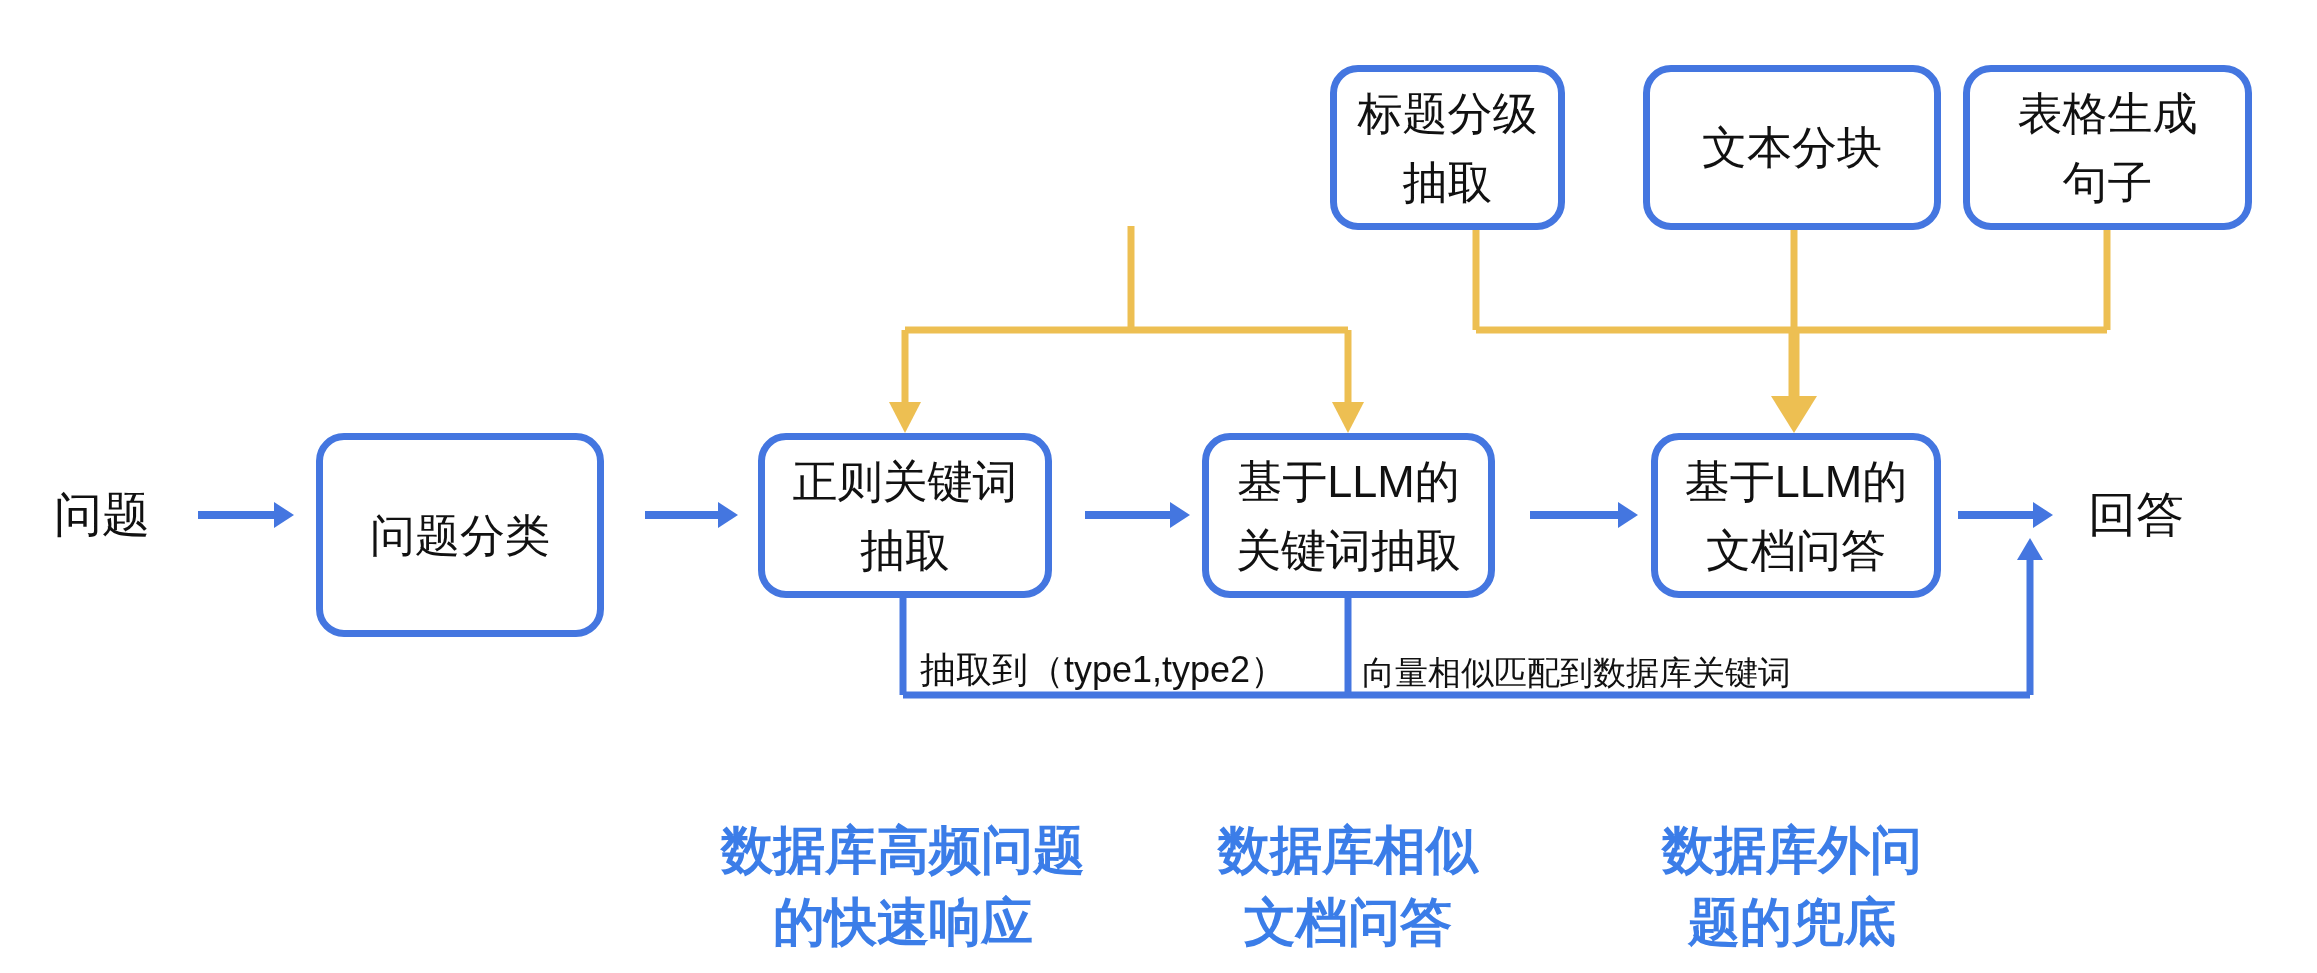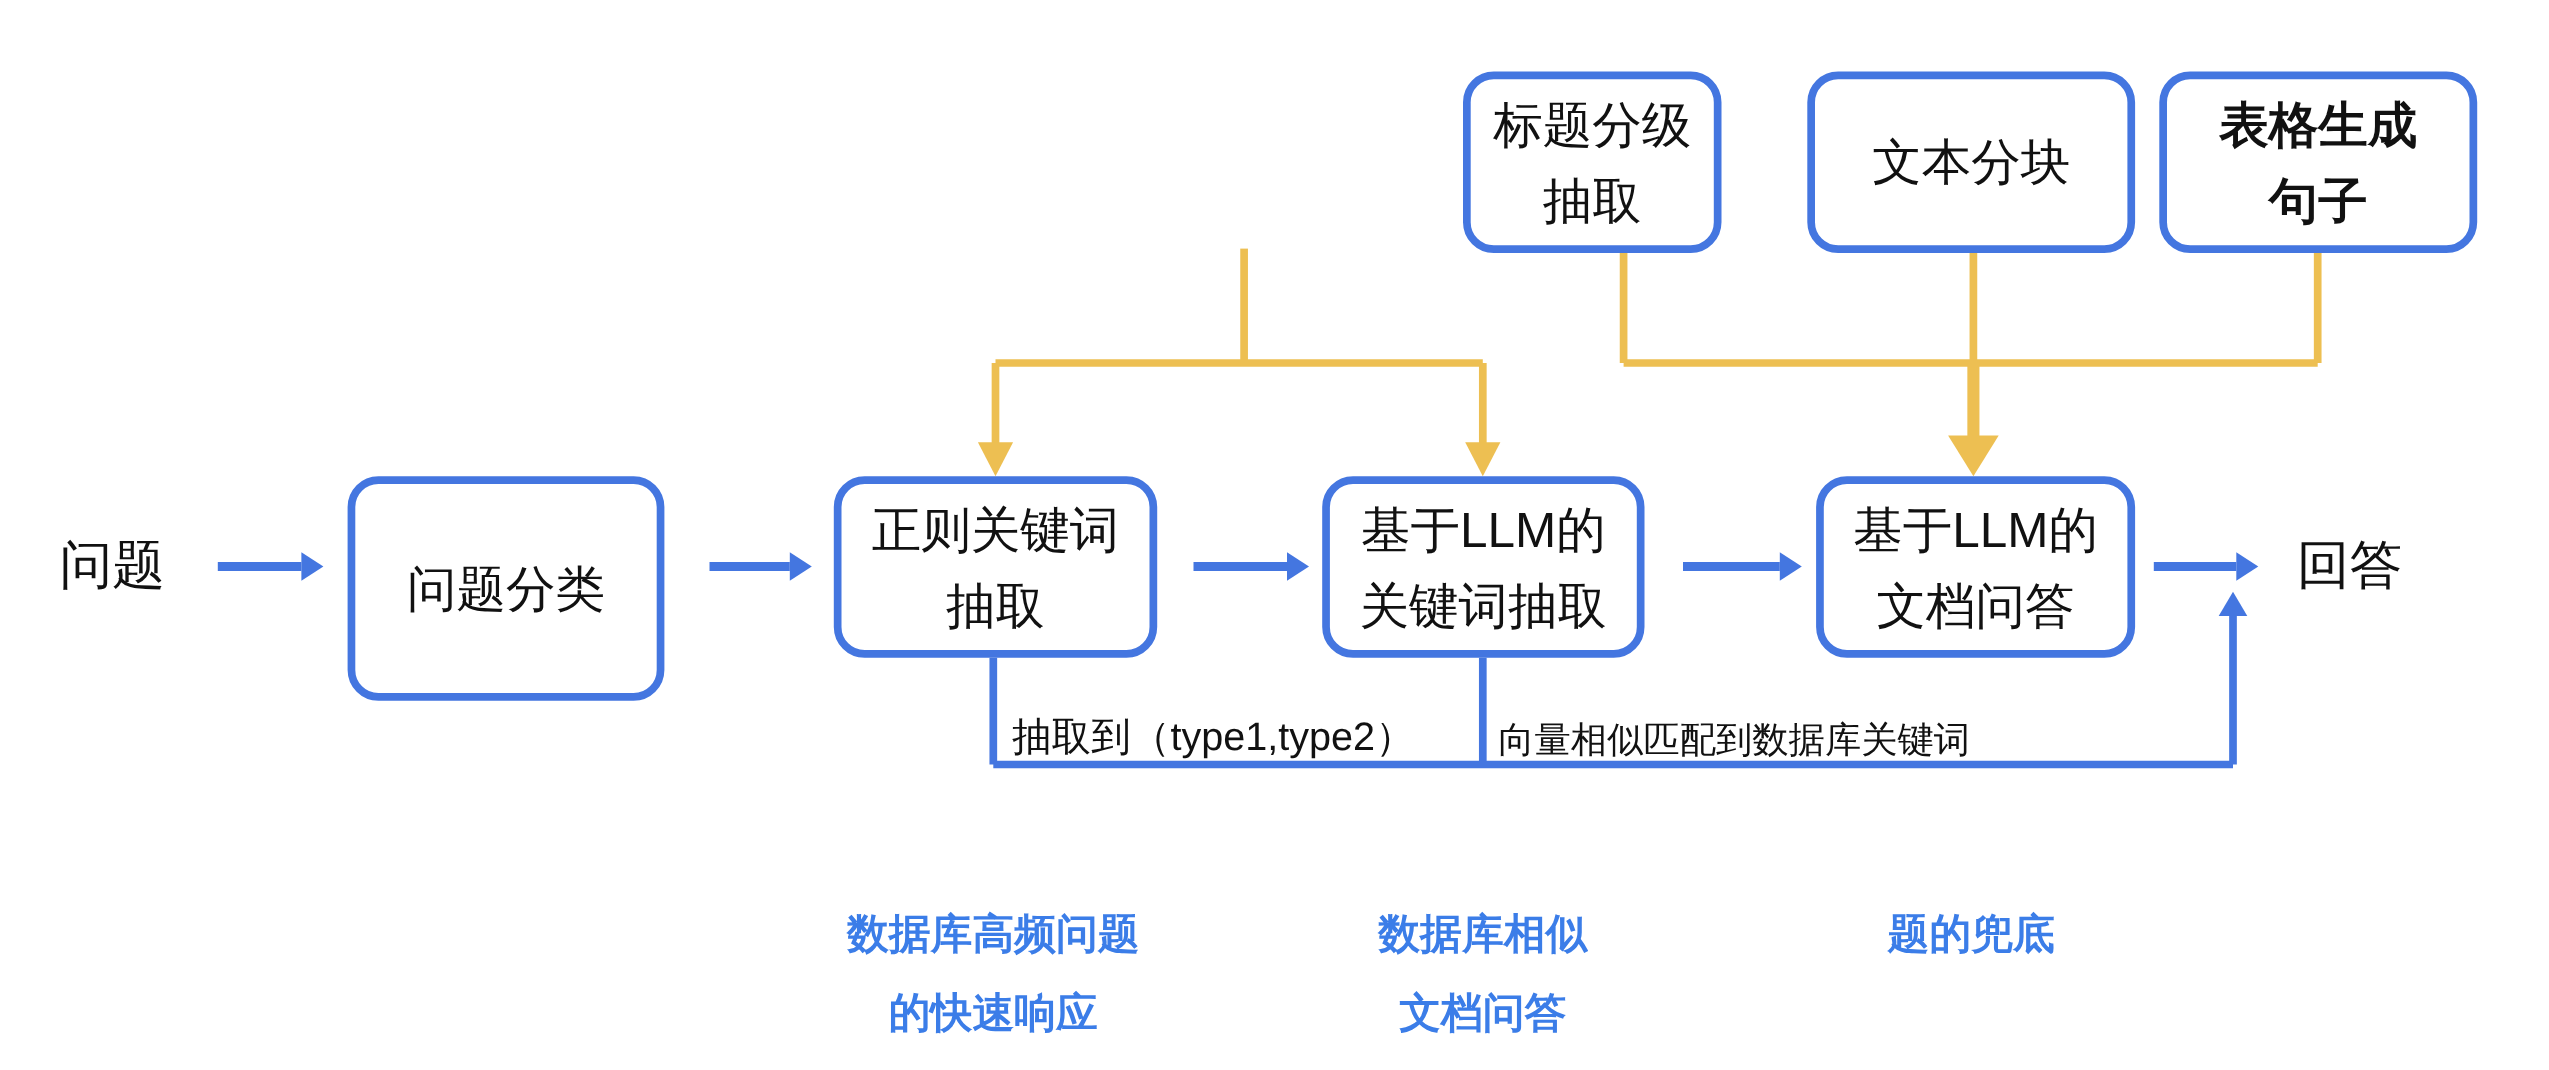--- a/index.html
+++ b/index.html
@@ -41,21 +41,21 @@
   }
   .edge-label{
     position:absolute;
     color:var(--ink);
     white-space:nowrap;
   }
   .caption{
     position:absolute;
     width:520px;
     color:var(--caption);
-    font-size:38px;
+    font-size:52px;
     font-weight:bold;
     line-height:72px;
     text-align:center;
     white-space:nowrap;
   }
 </style>
 </head>
 <body>
 
 <div id="canvas">
@@ -104,21 +104,21 @@
     <polygon points="2017,560 2043,560 2030,538" fill="#4476e0" stroke="none"></polygon>
   </svg>
 
   <div class="box" style="left:1330px;top:65px;width:235px;height:165px;">
     <span>标题分级</span>
     <span>抽取</span>
   </div>
   <div class="box" style="left:1643px;top:65px;width:298px;height:165px;">
     <span>文本分块</span>
   </div>
-  <div class="box" style="left:1963px;top:65px;width:289px;height:165px;font-weight:bold;">
+  <div class="box" style="left:1963px;top:65px;width:289px;height:165px;">
     <span>表格生成</span>
     <span>句子</span>
   </div>
 
   <div class="free-text" style="left:32px;top:479px;width:140px;">问题</div>
 
   <div class="box" style="left:316px;top:433px;width:288px;height:204px;">
     <span>问题分类</span>
   </div>
 
@@ -144,16 +144,17 @@
 
   <div class="caption" style="left:643px;top:814px;">
     <div>数据库高频问题</div>
     <div>的快速响应</div>
   </div>
   <div class="caption" style="left:1088px;top:814px;">
     <div>数据库相似</div>
     <div>文档问答</div>
   </div>
   <div class="caption" style="left:1532px;top:814px;">
+    <div>数据库外问</div>
     <div>题的兜底</div>
   </div>
 
 </div>
 
 </body></html>

